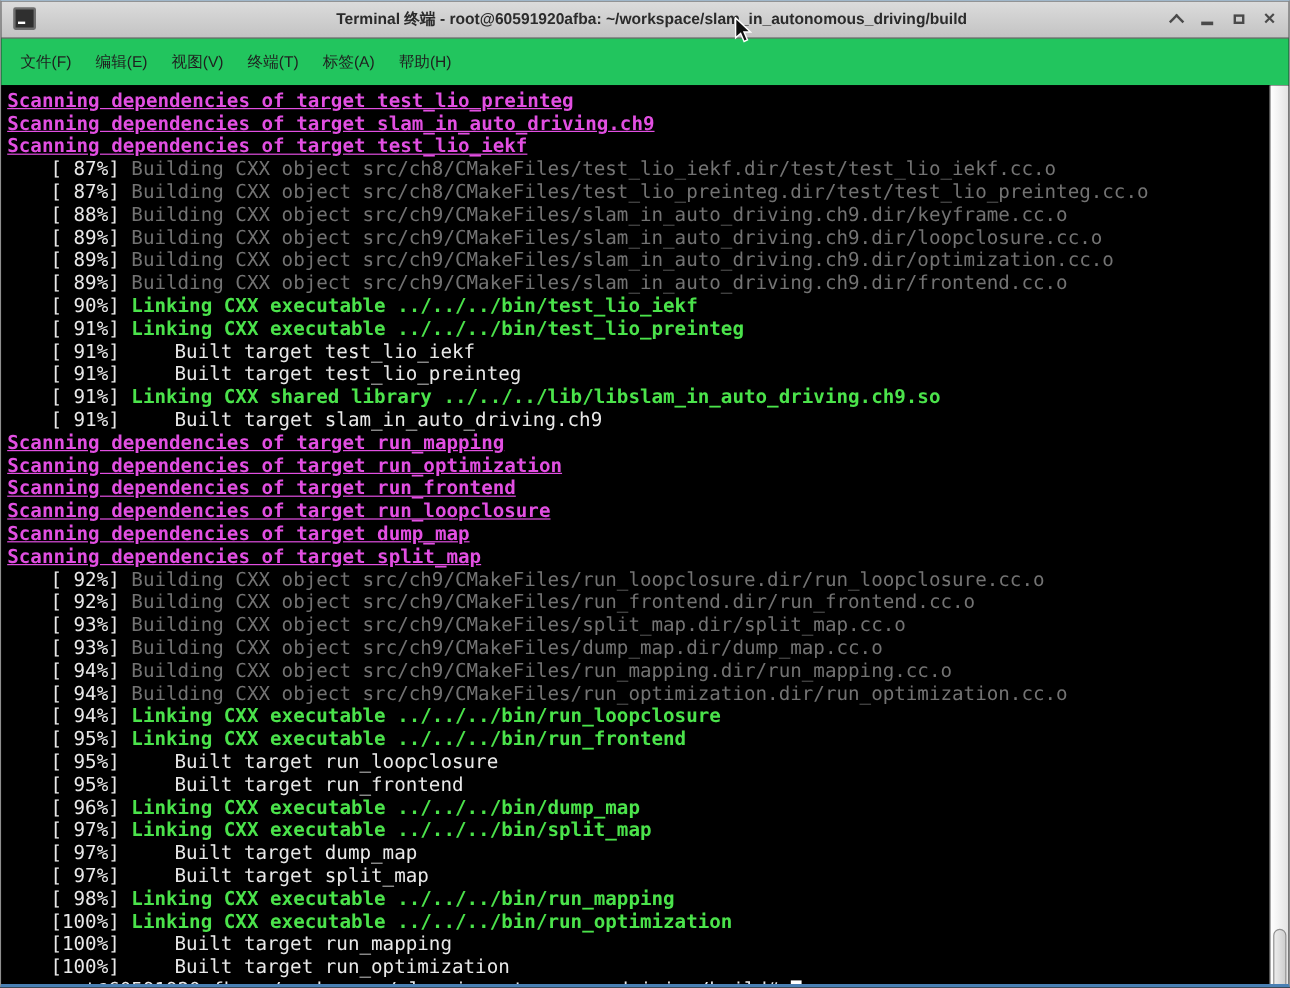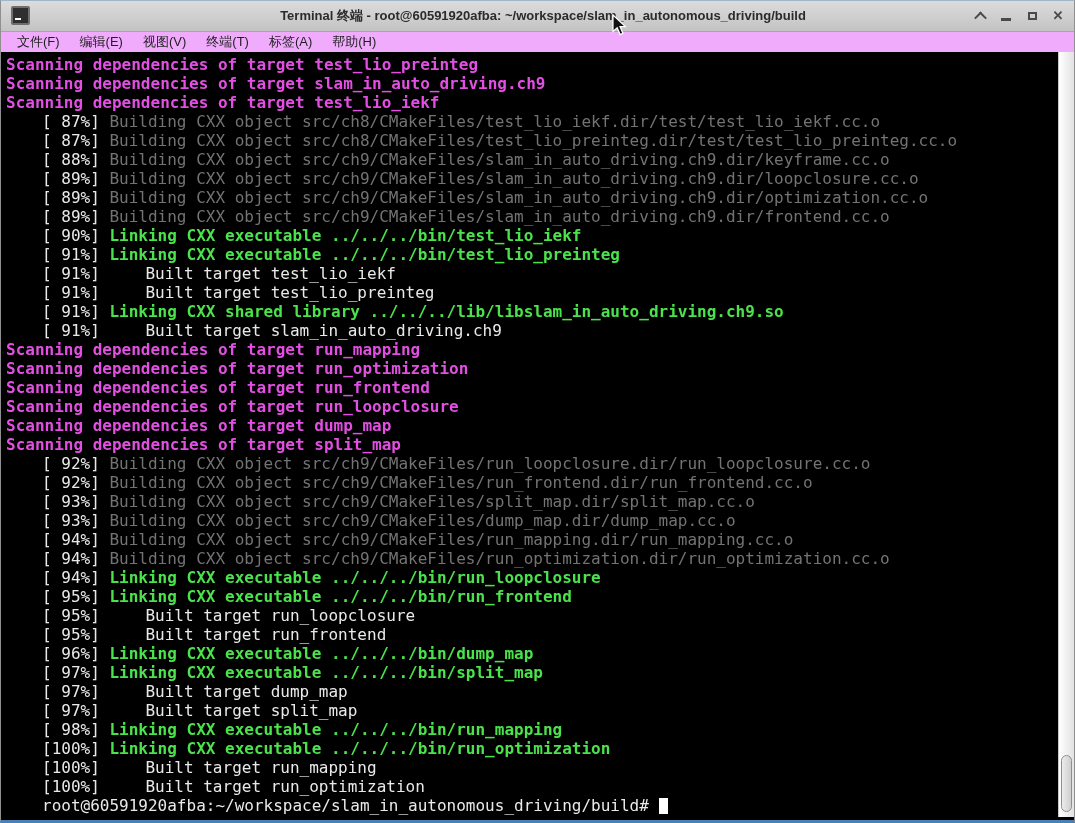--- a/index.html
+++ b/index.html
@@ -36,41 +36,41 @@
   }
   .glyph-chevron{
     width:7px;height:7px;border-top:2px solid #4a4a4a;border-right:2px solid #4a4a4a;
     transform:rotate(-45deg) translate(-1px,1px);
   }
   .glyph-minimize{width:10px;height:3px;background:#4a4a4a;margin-top:6px;}
   .glyph-maximize{width:9px;height:8px;border:2px solid #4a4a4a;box-sizing:border-box;}
   .glyph-close{font-size:13px;font-weight:bold;color:#4a4a4a;line-height:16px;}
   
   .menubar{
-    height:20px;background:#f0abfc;display:flex;align-items:center;
+    height:39px;background:#22c55e;display:flex;align-items:center;
     padding-left:6px;
   }
   .menu-item{
     font-size:13px;color:#1f1f1f;padding:0 10px;line-height:24px;white-space:nowrap;
   }
   
   .terminal{
     position:relative;height:765px;background:#000;overflow:hidden;
   }
   .screen{
     position:absolute;left:0;top:0;right:16px;bottom:0;
     padding:3px 0 0 5px;
     font-family:"DejaVu Sans Mono",monospace;font-size:16px;line-height:19px;
     white-space:pre;overflow:hidden;
   }
   .line{height:19px;}
   .c-white{color:#e9e9e9;margin-left:36px;}
   .c-green{color:#737373;}
   .c-green-bold{color:#4be34b;font-weight:bold;}
-  .c-magenta{color:#e24fe2;font-weight:bold;}
+  .c-magenta{color:#e24fe2;font-weight:bold;text-decoration:underline;}
   .block-cursor{
     display:inline-block;width:9px;height:16px;background:#ffffff;
     vertical-align:-3px;
   }
   
   .scrollbar{
     position:absolute;right:0;top:0;bottom:0;width:16px;
     background:linear-gradient(to right,#ffffff,#e2e2e2);
     border-left:1px solid #c9c9c9;box-sizing:border-box;
   }

